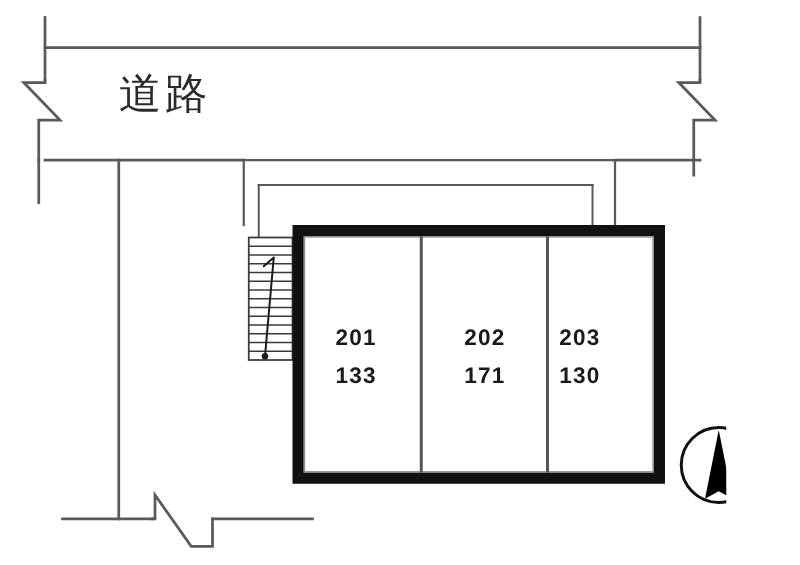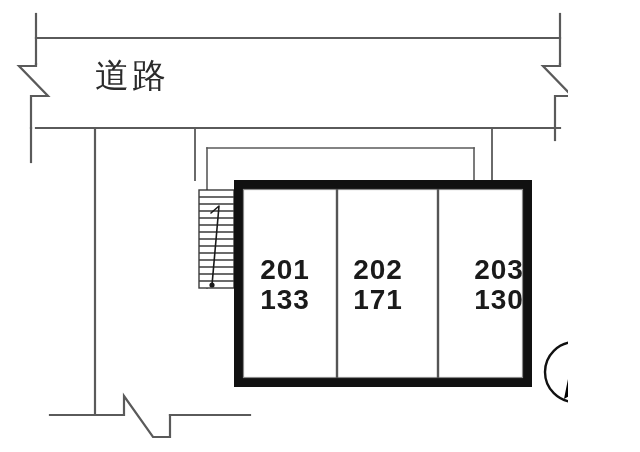--- a/index.html
+++ b/index.html
@@ -7,34 +7,35 @@
   body{
     font-family:"Liberation Sans","DejaVu Sans",sans-serif;
     -webkit-font-smoothing:antialiased;
   }
   #plan{
     position:relative;
     width:568px;
     height:452px;
     background:#ffffff;
     overflow:hidden;
+    padding-left:13px;
   }
   #plan svg{
     position:absolute;
     left:0; top:0;
     width:640px;
     height:452px;
     display:block;
   }
   .unit-label{
     position:absolute;
     text-align:center;
     font-family:"Liberation Sans","DejaVu Sans",sans-serif;
     font-weight:bold;
-    font-size:28px;
+    font-size:18px;
     line-height:30px;
     letter-spacing:1px;
     color:#1a1a1a;
     user-select:none;
     white-space:nowrap;
   }
   .unit-label .ln{display:block;}
   .road-label{
     position:absolute;
     font-family:"DejaVu Sans","Liberation Sans",sans-serif;
@@ -141,23 +142,23 @@
 
   </svg>
 
   <div class="road-label" style="left:95px; top:56px;">道路</div>
 
   <div class="unit-label" style="left:243px; top:255px; width:84px;">
     <span class="ln">201</span>
     <span class="ln">133</span>
   </div>
 
-  <div class="unit-label" style="left:336px; top:255px; width:84px;">
+  <div class="unit-label" style="left:346px; top:255px; width:84px;">
     <span class="ln">202</span>
     <span class="ln">171</span>
   </div>
 
-  <div class="unit-label" style="left:457px; top:255px; width:84px;text-align:center;">
+  <div class="unit-label" style="left:422px; top:255px; width:84px;text-align:center;">
     <span class="ln">203</span>
     <span class="ln">130</span>
   </div>
 
 </div>
 
 </body></html>

